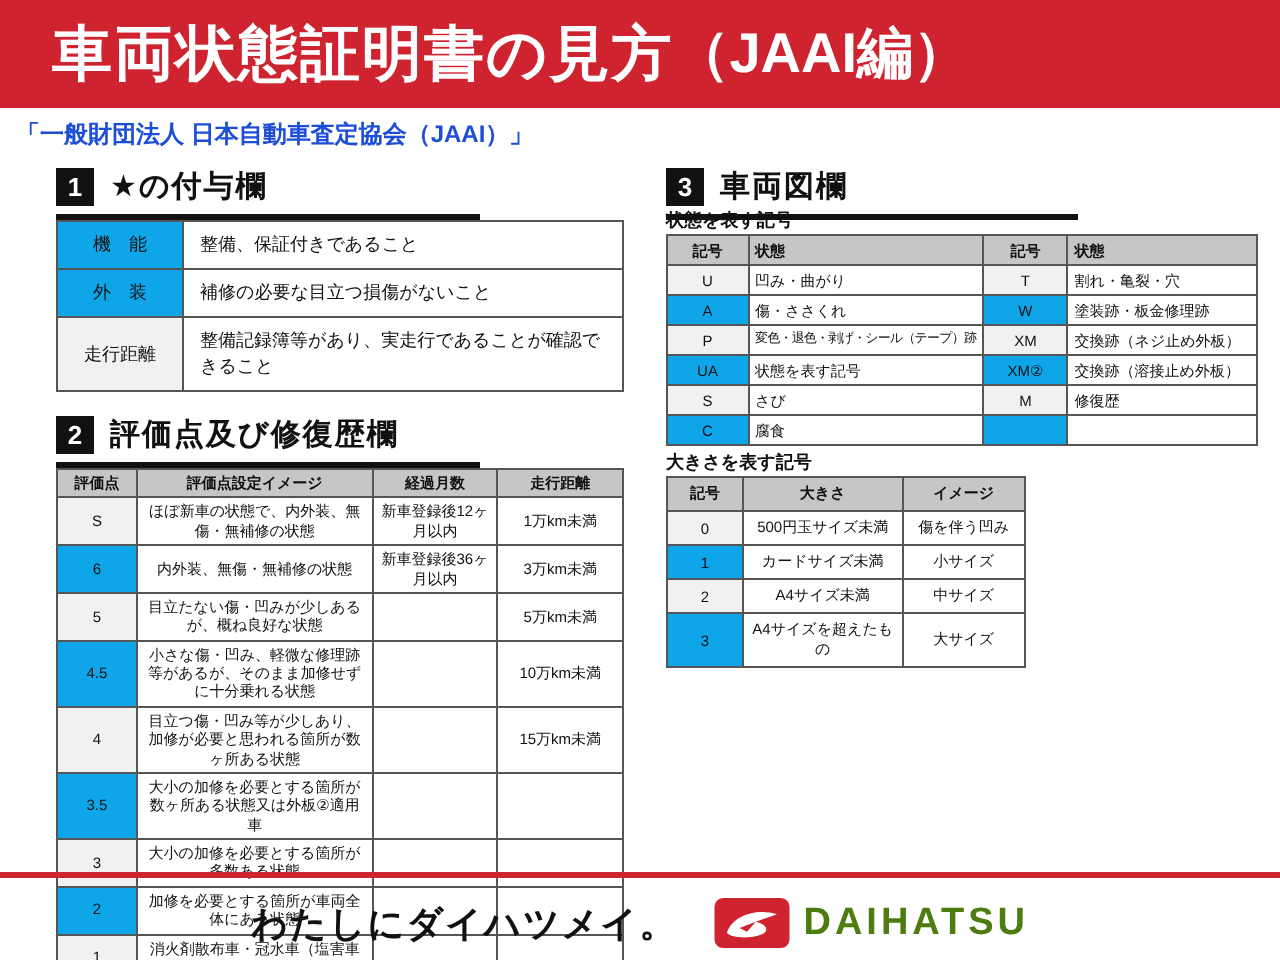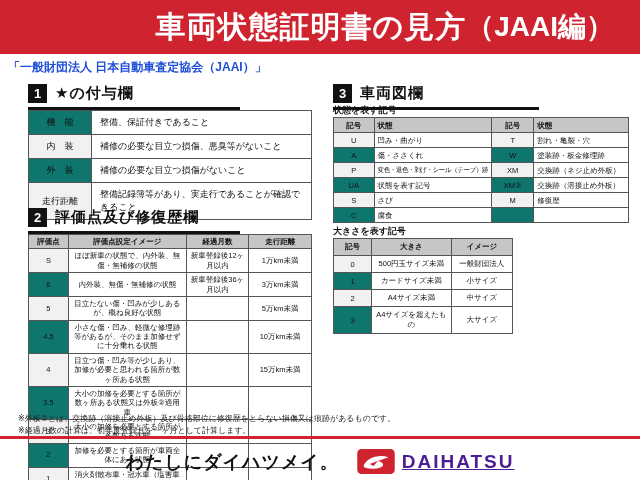--- a/index.html
+++ b/index.html
@@ -1,34 +1,34 @@
 <!DOCTYPE html>
 <html><head>
 <meta charset="utf-8">
 <style>
   html,body{margin:0;padding:0;background:#e8e8e8;}
   .page{position:relative;width:640px;height:480px;background:#ffffff;overflow:hidden;
         font-family:"Liberation Sans","DejaVu Sans",sans-serif;color:#111;}
   
   .header-bar{position:absolute;left:0;top:0;width:640px;height:54px;background:#cf2430;
-              display:flex;align-items:center;justify-content:flex-end;padding:0 26px;box-sizing:border-box;}
+              display:flex;align-items:center;justify-content:flex-start;padding:0 26px;box-sizing:border-box;}
   .header-bar .ttl{color:#fff;font-size:30px;font-weight:bold;letter-spacing:1px;}
   .header-bar .sfx{color:#fff;font-size:28px;font-weight:bold;}
   .subtitle{position:absolute;left:8px;top:59px;font-size:12px;font-weight:bold;color:#1d4ed8;}
   
   .sec-hdr{position:absolute;display:flex;align-items:center;gap:8px;border-bottom:3px solid #111;
            padding-bottom:4px;width:212px;}
   .sec-num{display:inline-flex;align-items:center;justify-content:center;width:19px;height:19px;
            background:#111;color:#fff;font-size:13px;font-weight:bold;}
   .sec-ttl{font-size:15px;font-weight:bold;letter-spacing:1px;}
   
   table{border-collapse:collapse;}
   td,th{border:1px solid #555;vertical-align:middle;font-weight:normal;}
   .hdr-cell{background:#c6c6c6;text-align:center;font-weight:bold;}
-  .sym-dark{background:#0f766e;}
+  .sym-dark{background:#0ea5e9;}
   .sym-light{background:#f1f1f1;}
   
   .t1{position:absolute;left:28px;top:110px;width:284px;font-size:9px;}
   .t1 th{width:58px;text-align:center;padding:5px 2px;}
   .t1 td{padding:5px 8px;text-align:left;}
   
   .t2{position:absolute;left:28px;top:234px;width:284px;font-size:7.5px;line-height:1.25;}
   .t2 th,.t2 td{padding:2px 3px;}
   .t2 .c0{width:36px;text-align:center;}
   .t2 .c1{width:124px;text-align:center;}
@@ -46,21 +46,21 @@
   .t4 .z0{width:36px;}
   .t4 .z1{width:82px;}
   .t4 .z2{width:62px;}
   
   .footnotes{position:absolute;left:18px;top:413px;font-size:8px;line-height:1.45;color:#222;}
   .red-line{position:absolute;left:0;top:436px;width:640px;height:3px;background:#cf2430;}
   .footer{position:absolute;left:0;top:443px;width:640px;height:37px;display:flex;
           align-items:center;justify-content:center;gap:18px;}
   .slogan{font-size:18px;font-weight:bold;letter-spacing:1px;color:#111;}
   .brand{display:flex;align-items:center;gap:7px;}
-  .brand-text{color:#4c1d95;font-size:19px;font-weight:bold;letter-spacing:2px;text-decoration:underline;}
+  .brand-text{color:#4d7c0f;font-size:19px;font-weight:bold;letter-spacing:2px;}
 </style>
 </head>
 <body>
 
 <div class="page">
 
   <div class="header-bar">
     <span class="ttl">車両状態証明書の見方</span>
     <span class="sfx">（JAAI編）</span>
   </div>
@@ -68,24 +68,20 @@
 
   <div class="sec-hdr" style="left:28px;top:84px;">
     <span class="sec-num">1</span>
     <span class="sec-ttl">★の付与欄</span>
   </div>
   <table class="t1">
     <tbody>
         <tr>
           <th class="sym-dark">機　能</th>
           <td>整備、保証付きであること</td>
-        </tr>
-    <tr>
-          <th class="sym-light">内　装</th>
-          <td>補修の必要な目立つ損傷、悪臭等がないこと</td>
         </tr>
     <tr>
           <th class="sym-dark">外　装</th>
           <td>補修の必要な目立つ損傷がないこと</td>
         </tr>
     <tr>
           <th class="sym-light">走行距離</th>
           <td>整備記録簿等があり、実走行であることが確認できること</td>
         </tr>
   </tbody>
@@ -217,44 +213,40 @@
   <table class="t4">
     <tbody>
         <tr>
       <th class="hdr-cell z0">記号</th>
       <th class="hdr-cell z1">大きさ</th>
       <th class="hdr-cell z2">イメージ</th>
     </tr>
     <tr>
           <td class="z0 sym-light">0</td>
           <td class="z1">500円玉サイズ未満</td>
-          <td class="z2">一般財団法人</td>
+          <td class="z2">傷を伴う凹み</td>
         </tr>
     <tr>
           <td class="z0 sym-dark">1</td>
           <td class="z1">カードサイズ未満</td>
           <td class="z2">小サイズ</td>
         </tr>
     <tr>
           <td class="z0 sym-light">2</td>
           <td class="z1">A4サイズ未満</td>
           <td class="z2">中サイズ</td>
         </tr>
     <tr>
           <td class="z0 sym-dark">3</td>
           <td class="z1">A4サイズを超えたもの</td>
           <td class="z2">大サイズ</td>
         </tr>
   </tbody>
     </table>
 
-  <div class="footnotes">
-    <div>※外板②とは、交換跡（溶接止め外板）及び骨格部位に修復歴をとらない損傷又は痕跡があるものです。</div>
-    <div>※経過月数の計算は、初年度登録月を一ヶ月として計算します。</div>
-  </div>
 
   <div class="red-line"></div>
 
   <div class="footer">
     <span class="slogan">わたしにダイハツメイ。</span>
     <span class="brand">
       <svg width="38" height="25" viewBox="0 0 60 40">
         <rect x="0" y="0" width="60" height="40" rx="7" fill="#cf2430"></rect>
         <path d="M10 28 C14 14, 34 8, 50 13 L33 19 C42 21, 44 26, 38 29 C28 33, 14 32, 10 28 Z" fill="#ffffff"></path>
         <path d="M20 24 L33 19 L26 27 Z" fill="#cf2430"></path>

